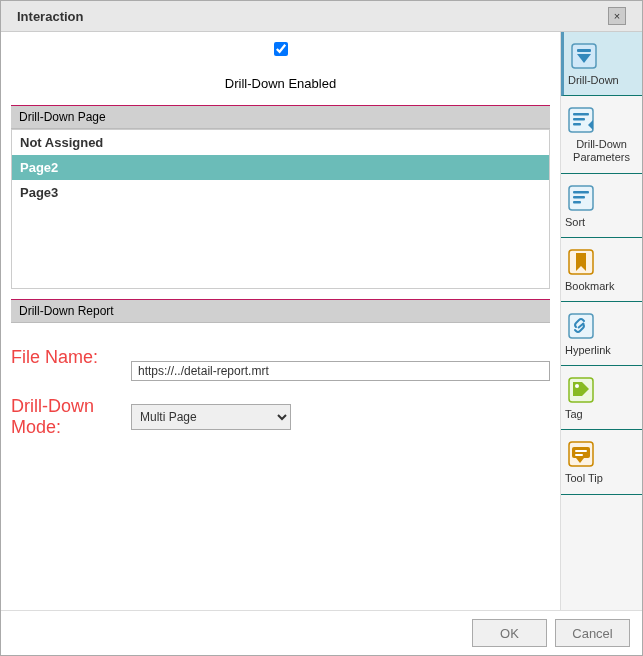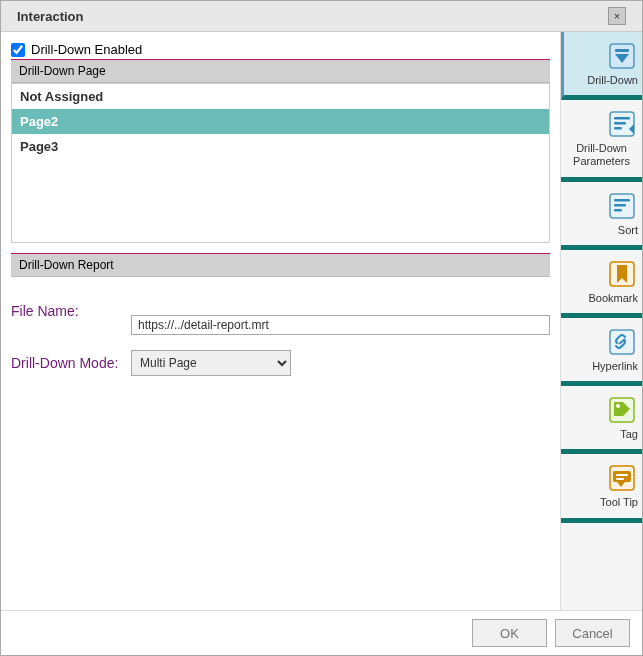--- a/index.html
+++ b/index.html
@@ -56,22 +56,23 @@
     .main-content {
       flex: 1;
       display: flex;
       flex-direction: column;
       padding: 10px;
       overflow-y: auto;
     }
     .checkbox-row {
       display: flex;
       align-items: center;
-      gap: 6px;
-      margin-bottom: 2px;
+      gap: 20px;
+      margin-bottom: 14px;
+      flex-direction: column;
     }
     .checkbox-row input[type="checkbox"] {
       width: 14px;
       height: 14px;
     }
     .section-header {
       background: #d0d0d0;
       padding: 4px 8px;
       font-size: 12px;
       color: #000000;
@@ -99,22 +100,22 @@
       margin-top: 5px;
     }
     .form-row {
       display: flex;
       align-items: center;
       margin-bottom: 10px;
       padding-top: 5px;
     }
     .form-label {
       width: 120px;
-      font-size: 14px;
-      color: #701a75;
+      font-size: 18px;
+      color: #ef4444;
       flex-shrink: 0;
     }
     .form-input {
       flex: 1;
       height: 20px;
       border: 1px solid #aaa;
       padding: 2px 6px;
       font-size: 12px;
       color: #333;
       margin-top: 28px;
@@ -156,24 +157,24 @@
       display: flex;
       flex-direction: column;
       align-items: center;
       padding-top: 0;
       flex-shrink: 0;
     }
     .sidebar-item {
       width: 100%;
       display: flex;
       flex-direction: column;
-      align-items: flex-end;
+      align-items: flex-start;
       padding: 8px 4px;
       cursor: pointer;
-      border-bottom: 5px solid #0f766e;
+      border-bottom: 1px solid #0f766e;
       min-height: 60px;
       justify-content: center;
     }
     .sidebar-item.active {
       background: #d0e8f0;
       border-left: 3px solid #5599bb;
     }
     .sidebar-icon {
       width: 32px;
       height: 32px;

